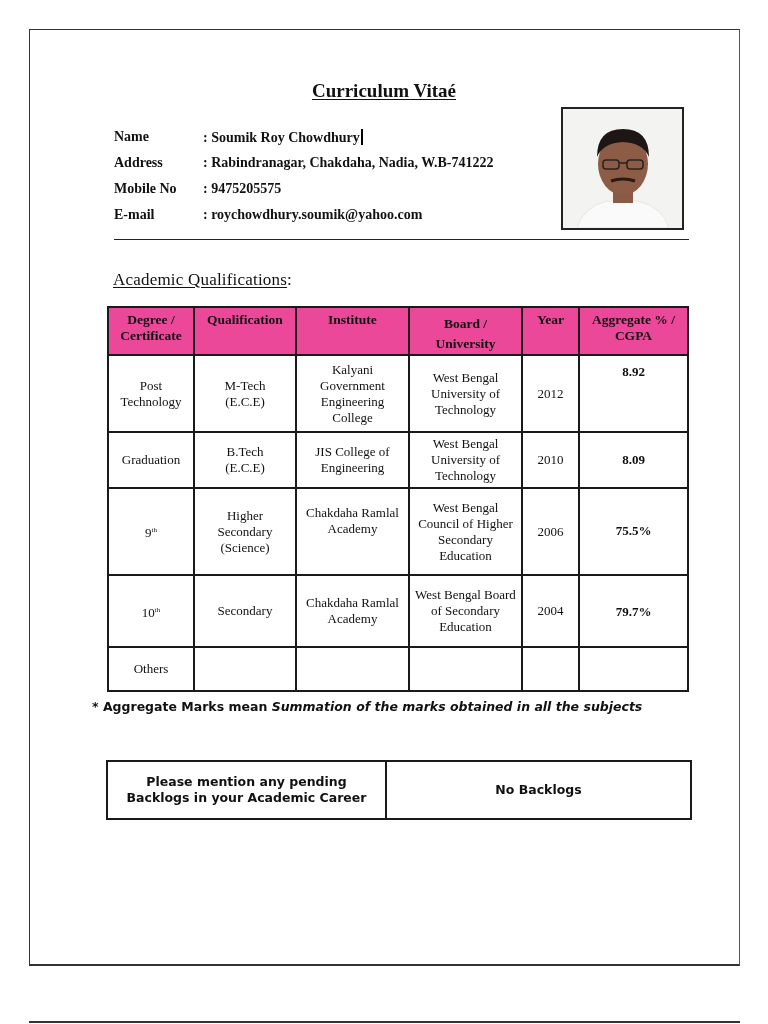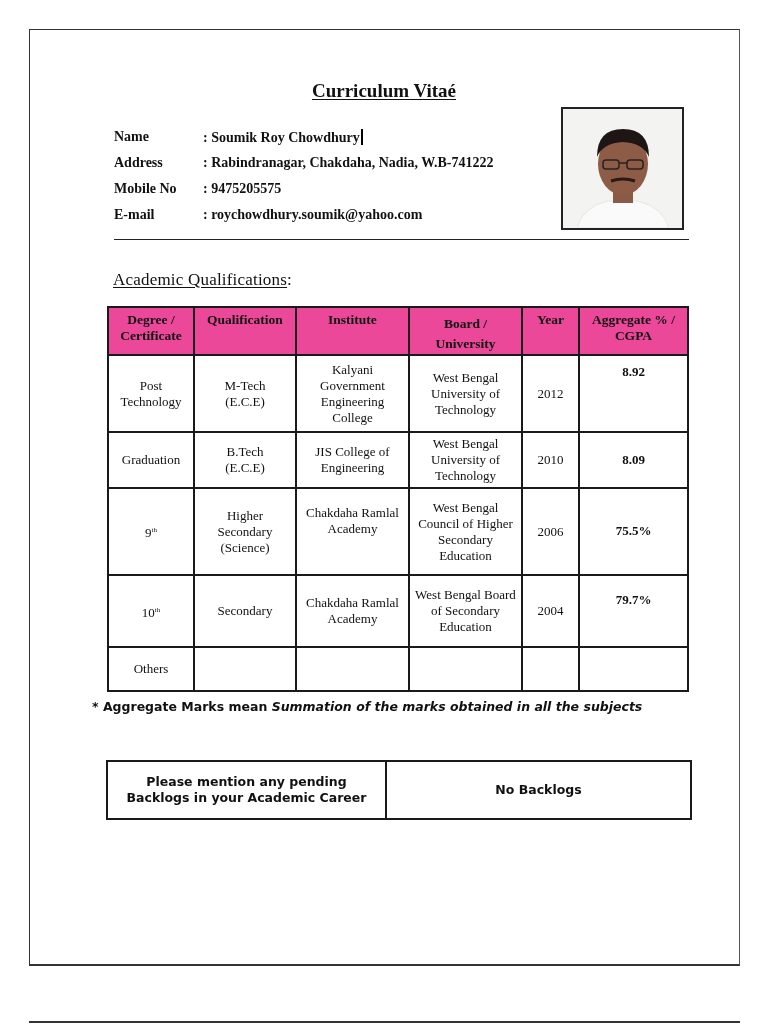--- a/index.html
+++ b/index.html
@@ -155,21 +155,21 @@
       <td>West Bengal Council of Higher Secondary Education</td>
       <td>2006</td>
       <td class="agg" style="padding-top:34px;">75.5%</td>
     </tr>
     <tr style="height:72px;">
       <td><span>10</span><sup>th</sup></td>
       <td>Secondary</td>
       <td>Chakdaha Ramlal Academy</td>
       <td>West Bengal Board of Secondary Education</td>
       <td>2004</td>
-      <td class="agg" style="padding-top:16px;">79.7%</td>
+      <td class="agg" style="padding-top:28px;">79.7%</td>
     </tr>
     <tr style="height:44px;padding-left:9px;">
       <td>Others</td>
       <td></td>
       <td></td>
       <td></td>
       <td></td>
       <td></td>
     </tr>
   </tbody>

